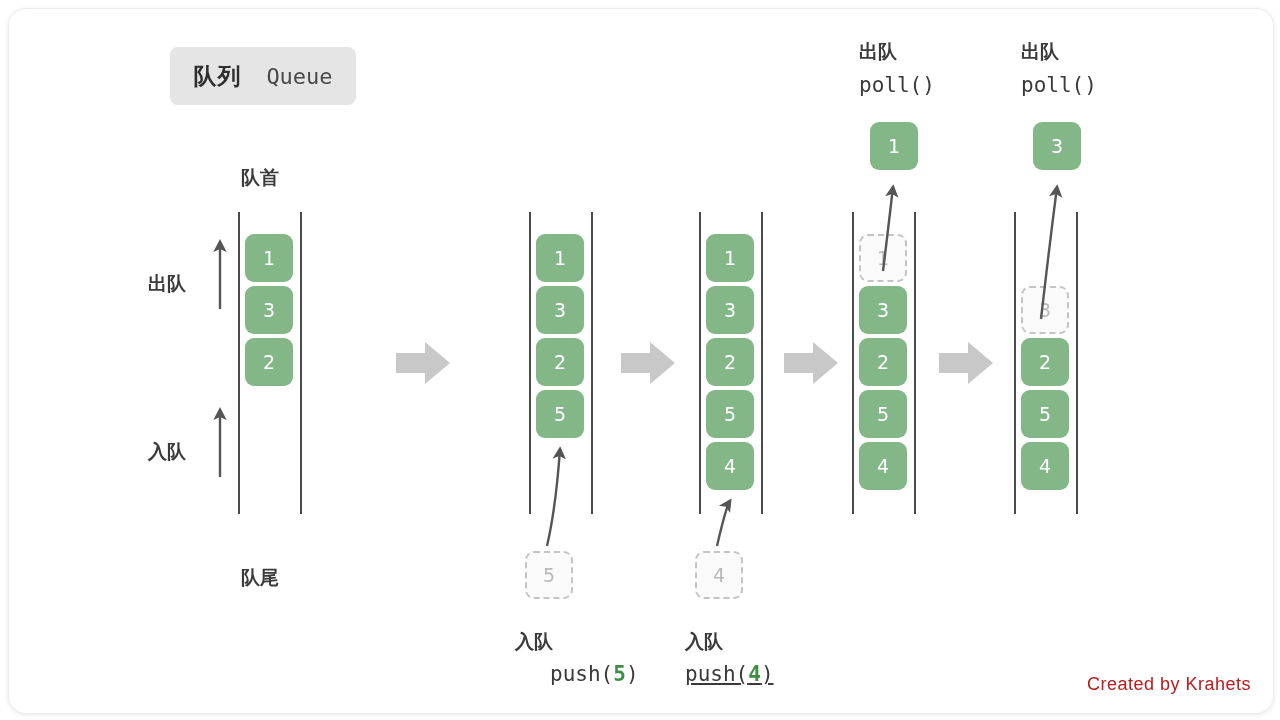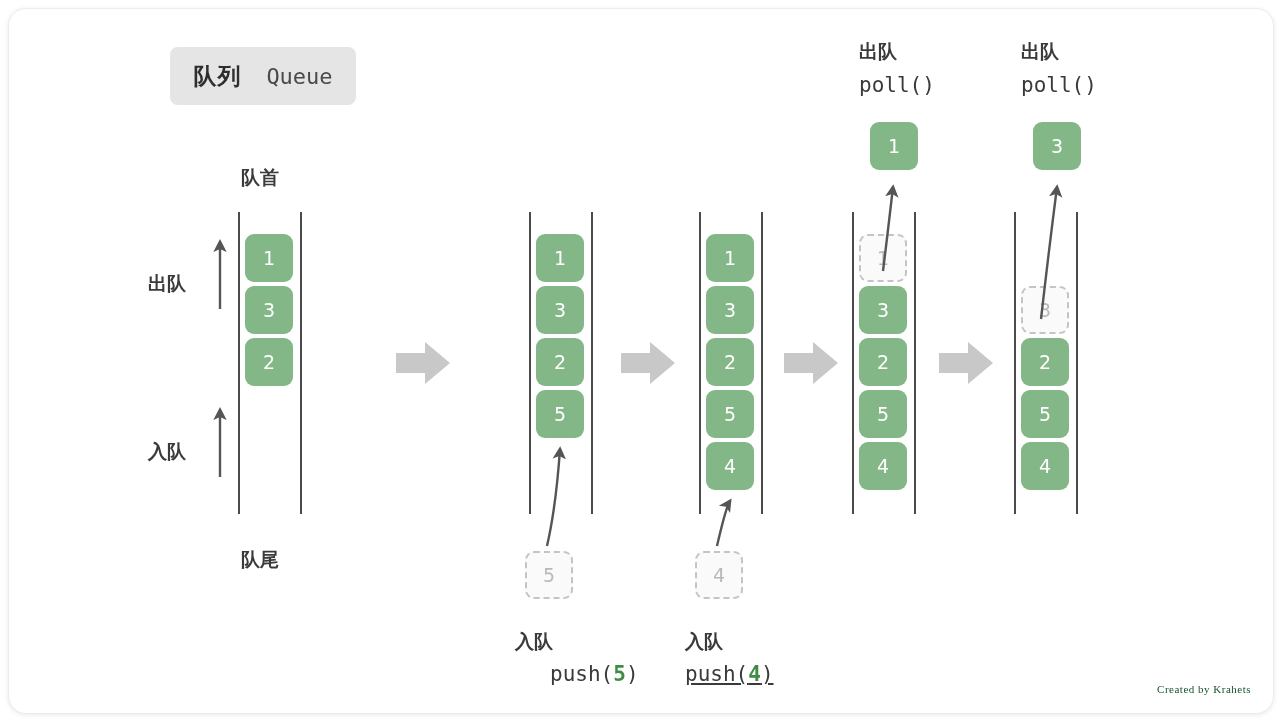--- a/index.html
+++ b/index.html
@@ -87,38 +87,38 @@
 
   
   #overlay {
     left: 0; top: 0; width: 1264px; height: 704px;
     pointer-events: none;
   }
 
   
   #credit {
     right: 22px; bottom: 18px;
-    font-family: Liberation Serif, serif;
-    font-size: 11px;
-    color: #14532d;
+    font-family: Liberation Sans, sans-serif;
+    font-size: 18px;
+    color: #b91c1c;
     letter-spacing: 0.5px;
   }
 </style>
 </head>
 <body>
 
 <div id="canvas" class="abs">
 
   <div id="title-chip" class="abs">
     <span class="cjk">队列</span>
     <span class="latin">Queue</span>
   </div>
 
   <div class="abs cjk-label" style="left:232px; top:156px;">队首</div>
-  <div class="abs cjk-label" style="left:232px; top:538px;">队尾</div>
+  <div class="abs cjk-label" style="left:232px; top:556px;">队尾</div>
 
   <div class="abs cjk-label" style="left:139px; top:262px;">出队</div>
   <div class="abs cjk-label" style="left:139px; top:430px;">入队</div>
 
   <div class="abs rail" style="left:229px; top:203px; height:302px;"></div>
   <div class="abs rail" style="left:291px; top:203px; height:302px;"></div>
 
   <div class="abs" id="col1-cells" style="left: 236px; top: 225px; height: 156px; width: 48px;">
       <div class="cell" style="position: absolute; left: 0px; top: 0px;">1</div>
       <div class="cell" style="position: absolute; left: 0px; top: 52px;">3</div>

